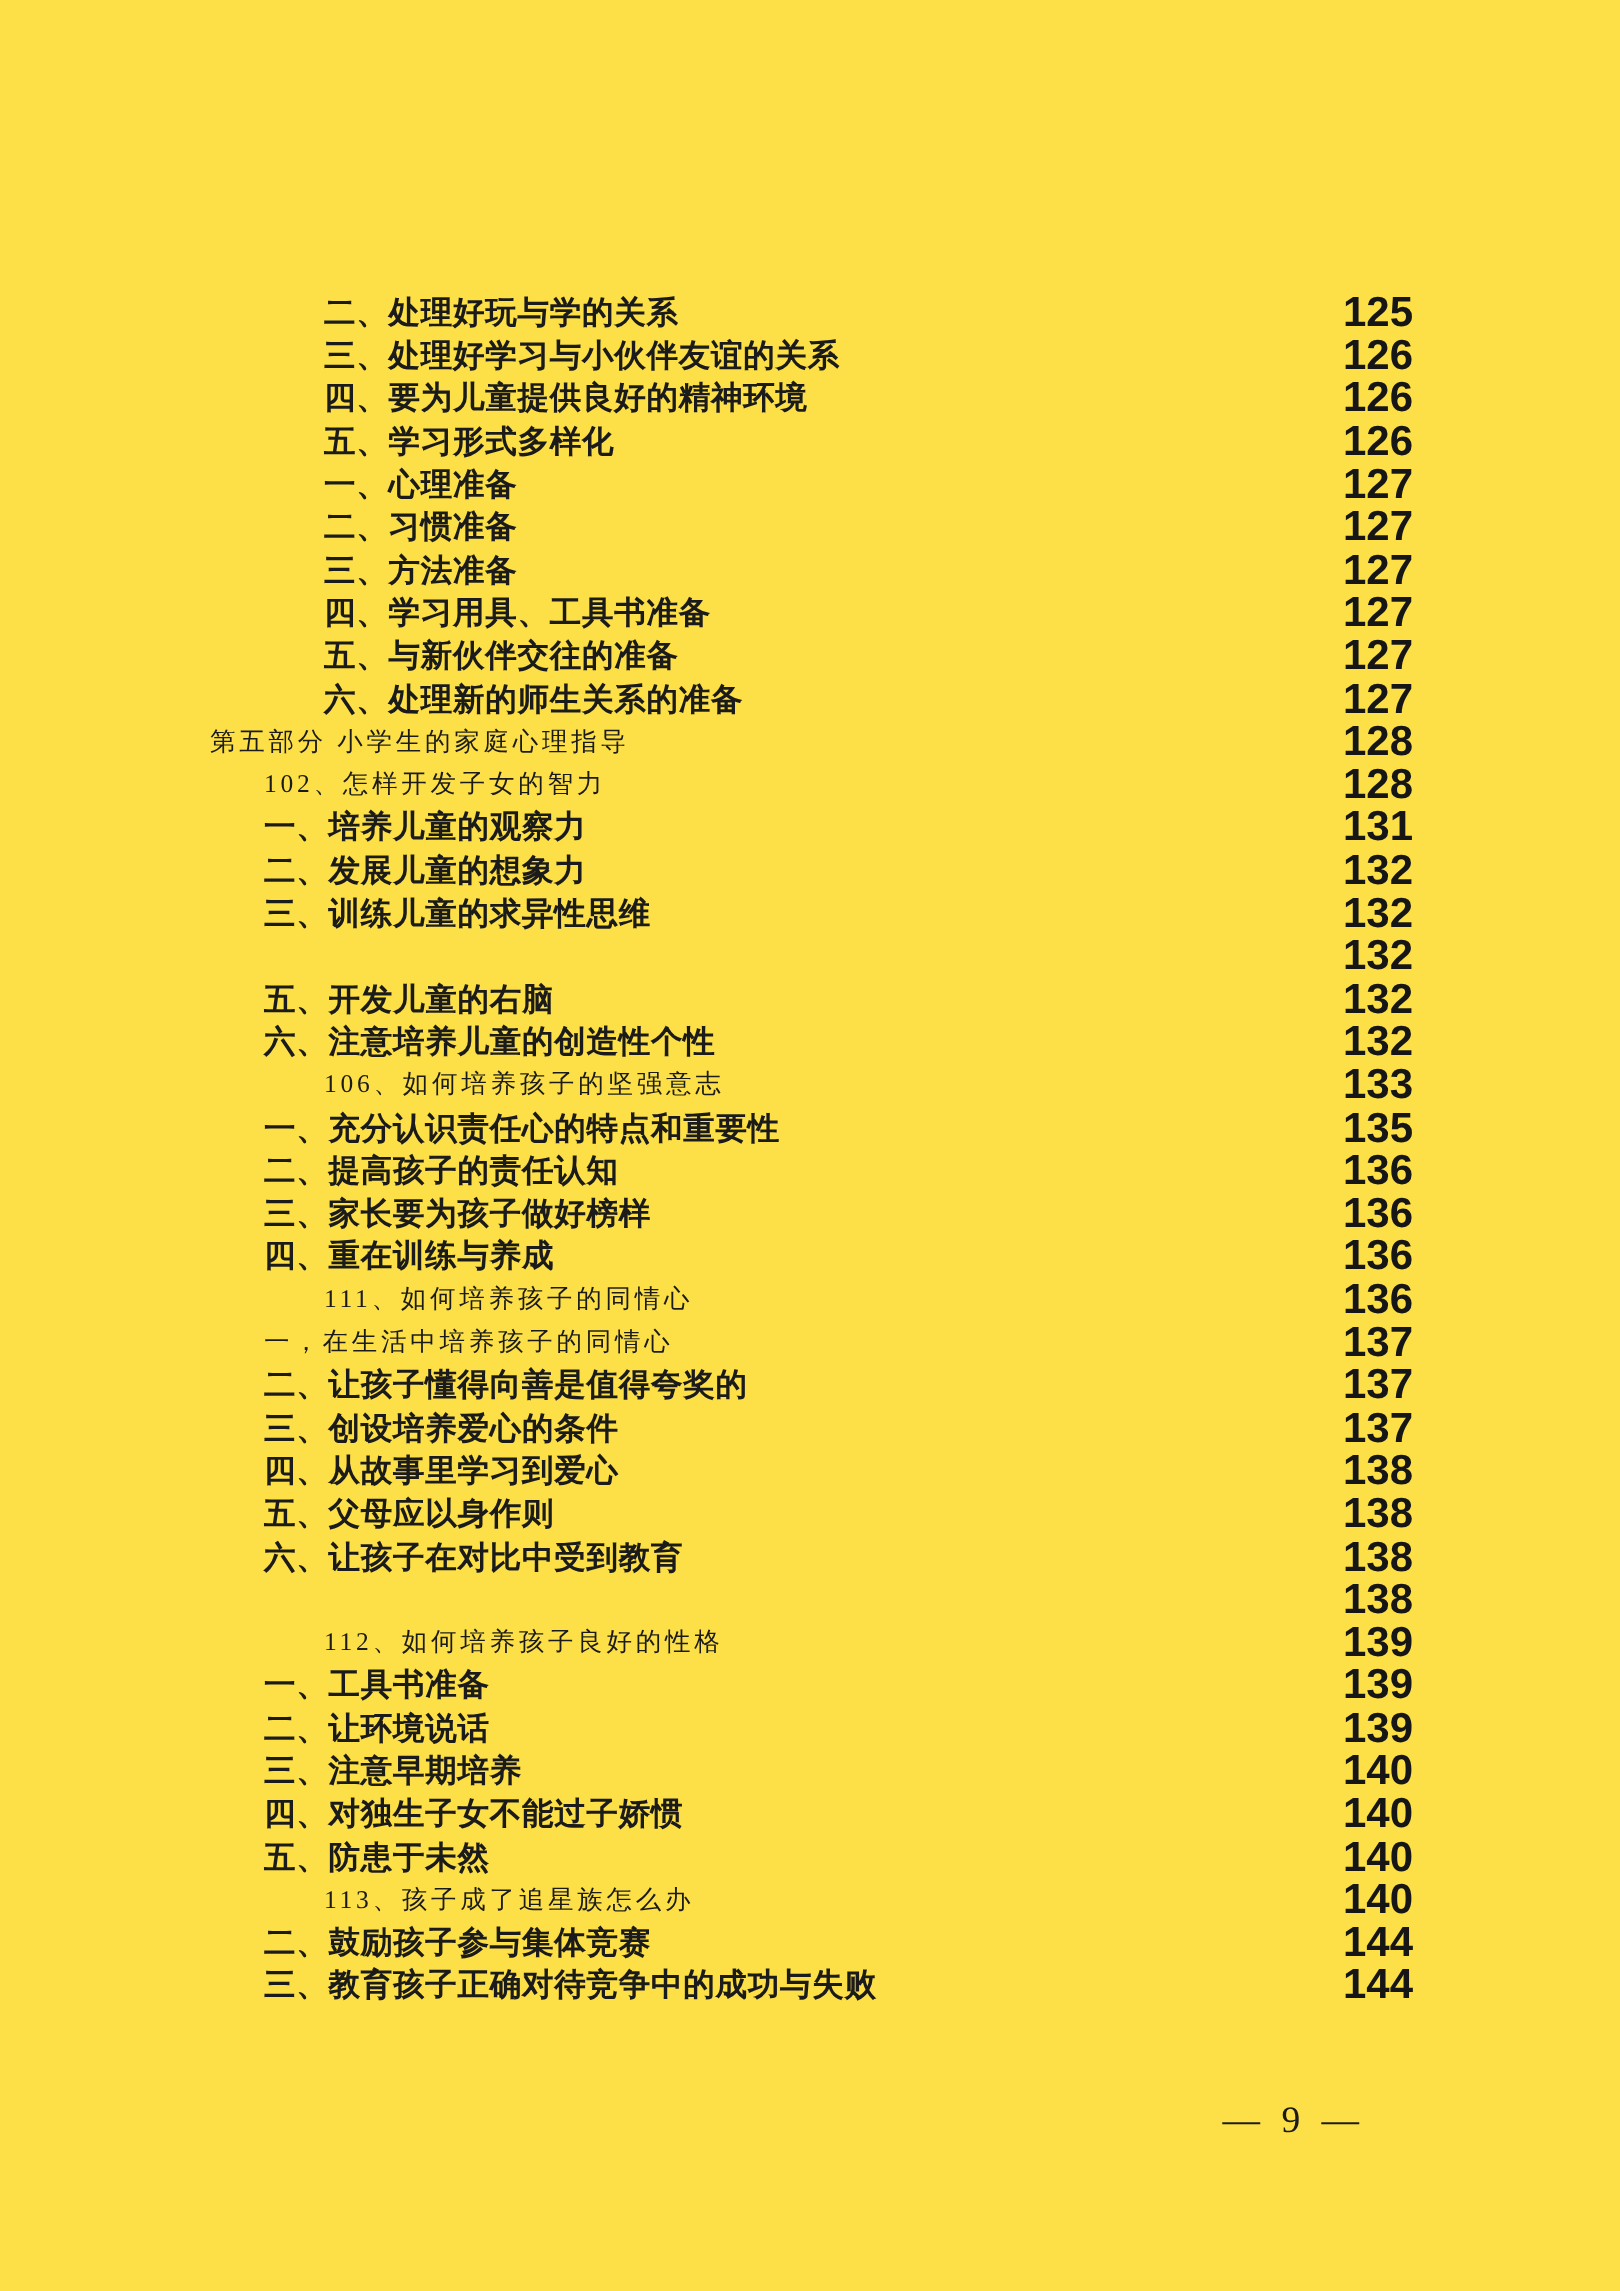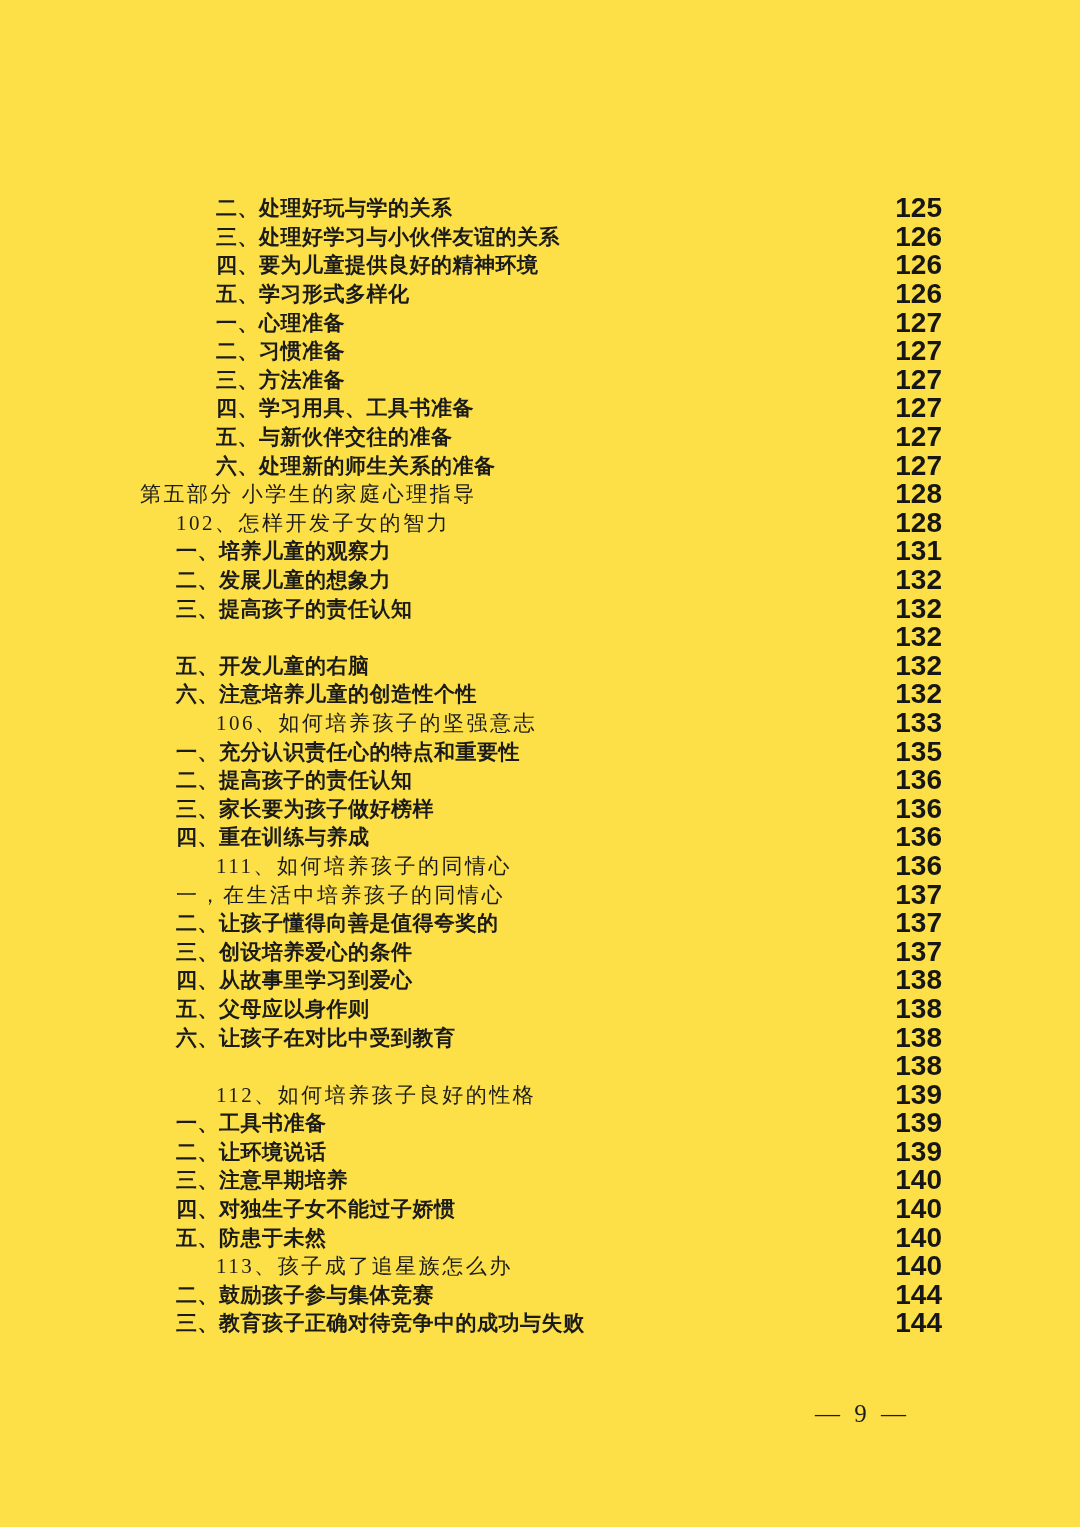--- a/index.html
+++ b/index.html
@@ -35,21 +35,21 @@
   .lvl-2{padding-left:76px;}
   .style-bold .toc-title{
     font-family:"Liberation Sans",sans-serif;
     font-weight:700;
     font-size:21px;
     letter-spacing:0.5px;
   }
   .style-kai .toc-title{
     font-family:"Liberation Serif",serif;
     font-weight:400;
-    font-size:21px;
+    font-size:17px;
     letter-spacing:2.5px;
   }
   .toc-page{
     margin-left:auto;
     font-family:"Liberation Sans",sans-serif;
     font-weight:700;
     font-size:28px;
     color:#161616;
   }
   .footer{
@@ -118,21 +118,21 @@
       </div>
       <div class="toc-row lvl-1 style-bold">
         <span class="toc-title">一、培养儿童的观察力</span>
         <span class="toc-page">131</span>
       </div>
       <div class="toc-row lvl-1 style-bold">
         <span class="toc-title">二、发展儿童的想象力</span>
         <span class="toc-page">132</span>
       </div>
       <div class="toc-row lvl-1 style-bold">
-        <span class="toc-title">三、提高孩子的责任认知</span>
+        <span class="toc-title">三、训练儿童的求异性思维</span>
         <span class="toc-page">132</span>
       </div>
       <div class="toc-row lvl-1 style-bold">
         <span class="toc-page">132</span>
       </div>
       <div class="toc-row lvl-1 style-bold">
         <span class="toc-title">五、开发儿童的右脑</span>
         <span class="toc-page">132</span>
       </div>
       <div class="toc-row lvl-1 style-bold">

